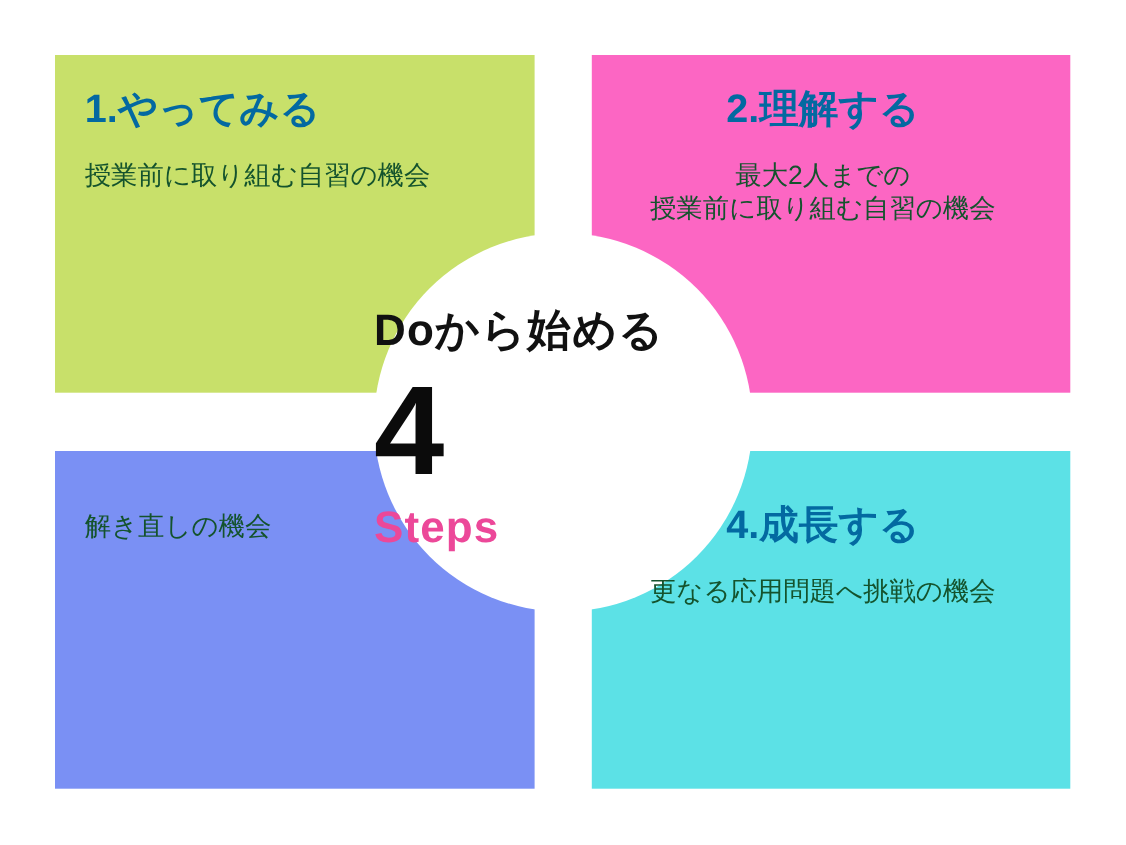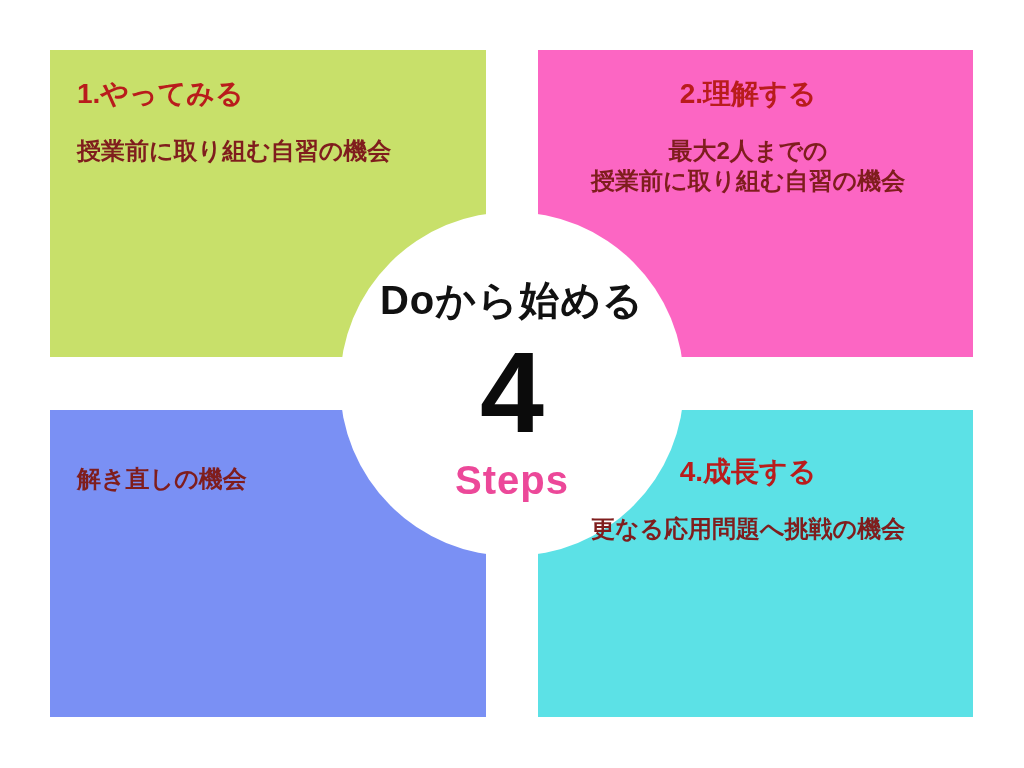--- a/index.html
+++ b/index.html
@@ -23,21 +23,21 @@
 
   
   .circle {
     position: absolute;
     left: 340px; top: 212px;
     width: 344px; height: 344px;
     background: #ffffff;
     border-radius: 50%;
     display: flex;
     flex-direction: column;
-    align-items: center;
+    align-items: flex-start;
     justify-content: center;
     padding-top: 8px;
     gap: 10px;
     text-align: center;
   }
   .c-title {
     font-size: 40px;
     font-weight: 700;
     color: #111111;
     letter-spacing: 1px;
@@ -59,32 +59,32 @@
   
   .content { position: absolute; z-index: 3; }
   .content.left  { text-align: left; }
   .content.right { text-align: center; }
   .c-step1 { left: 77px;   top: 78px;  width: 390px; }
   .c-step2 { right: 76px;  top: 78px;  width: 400px; }
   .c-step3 { left: 77px;   top: 438px; width: 390px; }
   .c-step4 { right: 76px;  top: 456px; width: 400px; }
 
   .heading {
-    font-size: 28px;
+    font-size: 36px;
     font-weight: 700;
     line-height: 1.15;
-    color: #b91c1c;
+    color: #0369a1;
     white-space: nowrap;
   }
   .subtitle {
     margin-top: 26px;
     font-size: 24px;
-    font-weight: 700;
+    font-weight: 400;
     line-height: 1.25;
-    color: #7f1d1d;
+    color: #14532d;
     white-space: pre-line;
   }
 </style>
 </head>
 <body>
 
 <div class="canvas">
 
   <div class="quad q1" style="background: rgb(200, 224, 106);"></div>
   <div class="quad q2" style="background: rgb(252, 102, 195);"></div>

